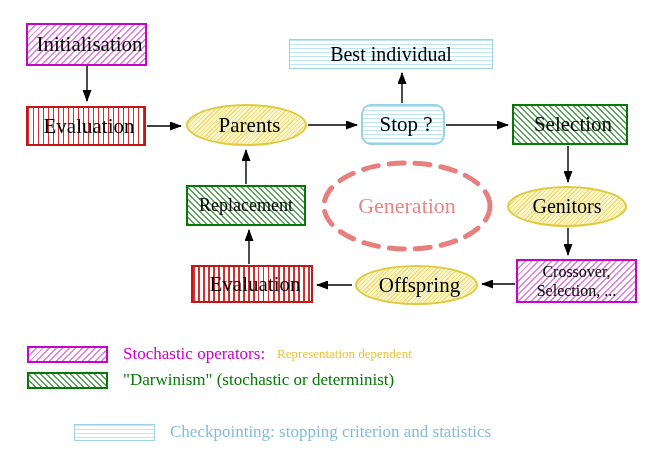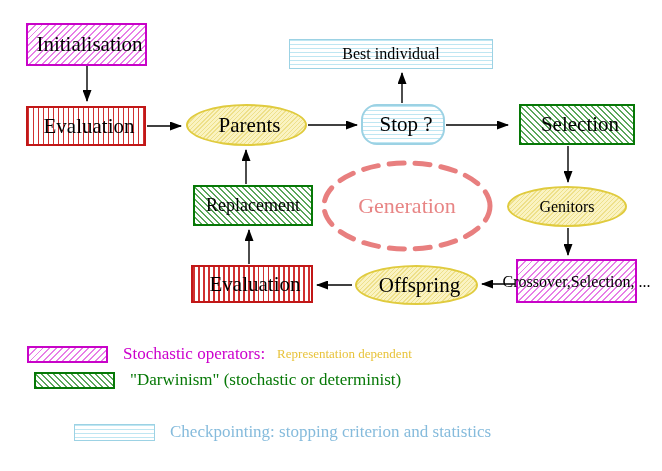--- a/index.html
+++ b/index.html
@@ -7,42 +7,41 @@
     position:relative; width:662px; height:471px; background:#ffffff;
     font-family:"Liberation Serif", serif; overflow:hidden;
   }
   svg.overlay { position:absolute; left:0; top:0; width:662px; height:471px; pointer-events:none; }
 
   .node {
     position:absolute; display:flex; align-items:center; justify-content:center;
     color:#000; text-align:center; box-sizing:border-box; white-space:nowrap;
   }
   .fs21 { font-size:21px;padding-left:6px; }
-  .fs20 { font-size:16px; }
+  .fs20 { font-size:20px; }
   .fs18 { font-size:18px; }
   .fs16 { font-size:16px; line-height:19px; }
 
   .box-magenta {
     border:2px solid #c803c8;
     background-image:repeating-linear-gradient(135deg,#e77fe7 0,#e77fe7 1.4px,rgba(0,0,0,0) 1.4px,rgba(0,0,0,0) 4.6px);
   }
   .box-green {
     border:2px solid #067806;
     background-image:repeating-linear-gradient(45deg,#5aa65a 0,#5aa65a 1.4px,rgba(0,0,0,0) 1.4px,rgba(0,0,0,0) 4.2px);
-    margin-left:7px;
   }
   .box-red {
     border:2px solid #c11717;
     background-image:repeating-linear-gradient(90deg,#d03030 0,#d03030 1.5px,rgba(0,0,0,0) 1.5px,rgba(0,0,0,0) 5px);
   }
   .box-cyan {
     border:1px solid #9cd2e4;
     background-image:repeating-linear-gradient(180deg,#bfe6f2 0,#bfe6f2 1px,rgba(0,0,0,0) 1px,rgba(0,0,0,0) 4px);
   }
-  .rounded { border-radius:16px; border-width:2px; }
+  .rounded { border-radius:10px; border-width:2px; }
   .ellipse-yellow {
     border:2px solid #e0cb3e; border-radius:50%;
     background-color:#faf3c2;
     background-image:repeating-linear-gradient(135deg,#eee08a 0,#eee08a 1px,rgba(0,0,0,0) 1px,rgba(0,0,0,0) 3px);
   }
   .generation-label {
     position:absolute; left:323px; top:163px; width:168px; height:86px;
     display:flex; align-items:center; justify-content:center;
     color:#e88585; font-size:22px;
   }
@@ -83,21 +82,21 @@
   </div>
 
   <div class="node box-green fs21" style="left:512px;top:104px;width:116px;height:41px;">
     <span>Selection</span>
   </div>
 
   <div class="node ellipse-yellow fs20" style="left:507px;top:186px;width:120px;height:41px;">
     <span>Genitors</span>
   </div>
 
-  <div class="node box-magenta fs16" style="left:516px;top:259px;width:121px;height:44px;flex-direction:row;">
+  <div class="node box-magenta fs16" style="left:516px;top:259px;width:121px;height:44px;flex-direction:column;">
     <div>Crossover,</div>
     <div>Selection, ...</div>
   </div>
 
   <div class="node ellipse-yellow fs21" style="left:355px;top:265px;width:123px;height:40px;">
     <span>Offspring</span>
   </div>
 
   <div class="node box-red fs21" style="left:191px;top:265px;width:122px;height:38px;">
     <span>Evaluation</span>

